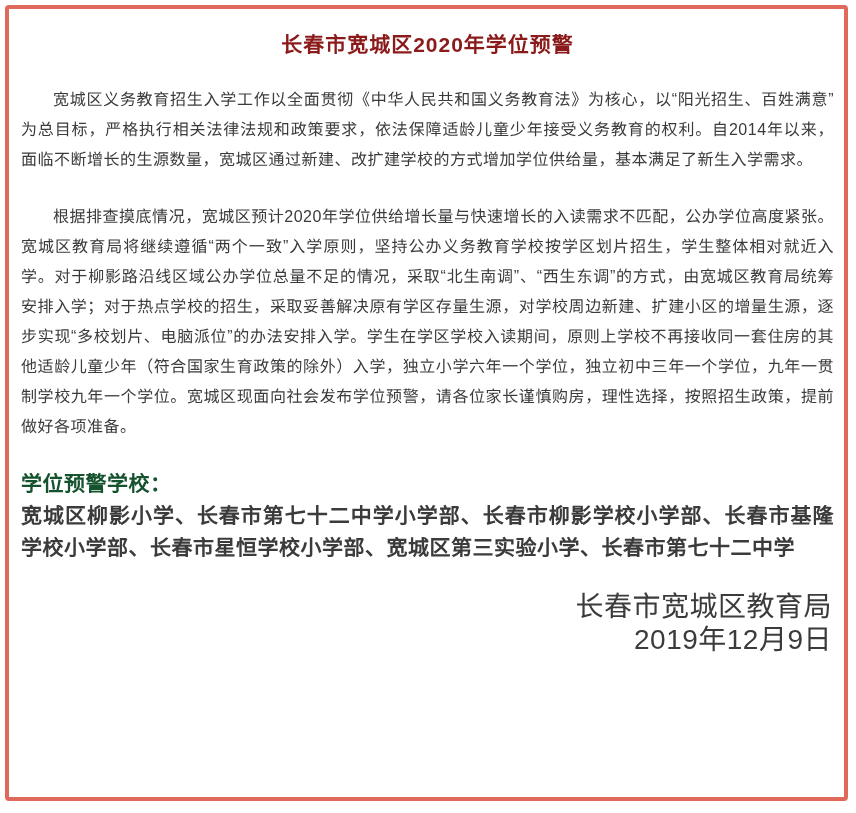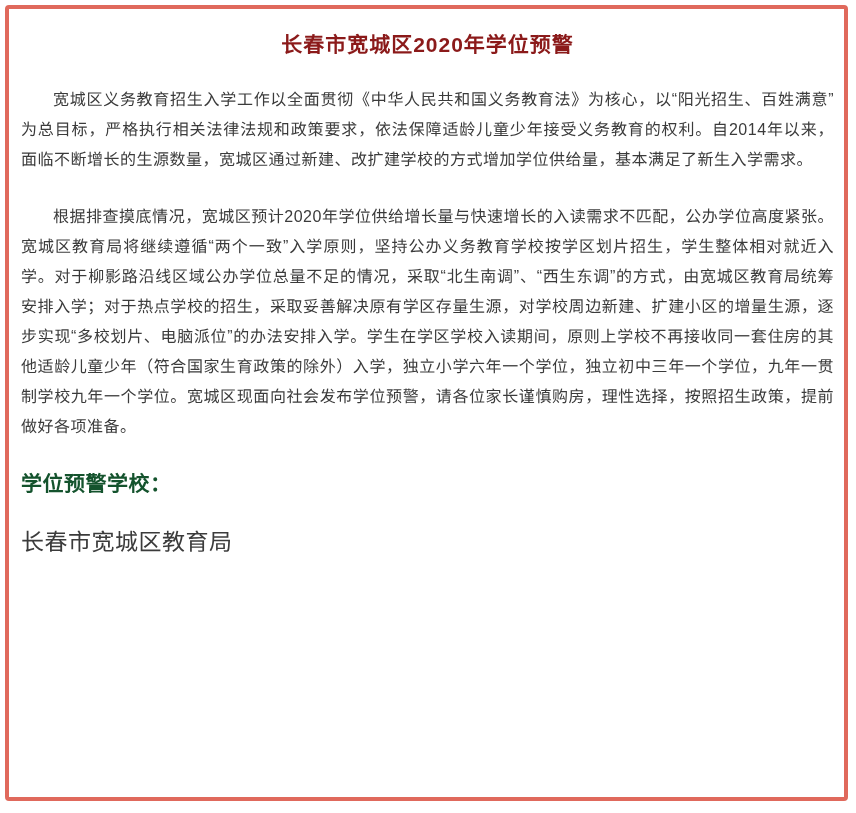--- a/index.html
+++ b/index.html
@@ -54,40 +54,43 @@
     letter-spacing: 0.5px;
   }
   .warning-label {
     color: #14532d;
   }
   .warning-schools {
     color: #3b3b3b;
   }
   .signature-block {
     margin: 26px 2px 0 0;
-    font-size: 23px;
+    text-align: right;
+    font-size: 28px;
     line-height: 33px;
     color: #3b3b3b;
     letter-spacing: 0.5px;
   }
 </style>
 </head>
 <body>
 
 <div class="page">
   <div class="frame">
 
     <h1 class="title">长春市宽城区2020年学位预警</h1>
 
     <p class="para">宽城区义务教育招生入学工作以全面贯彻《中华人民共和国义务教育法》为核心，以“阳光招生、百姓满意”为总目标，严格执行相关法律法规和政策要求，依法保障适龄儿童少年接受义务教育的权利。自2014年以来，面临不断增长的生源数量，宽城区通过新建、改扩建学校的方式增加学位供给量，基本满足了新生入学需求。</p>
 
     <p class="para">根据排查摸底情况，宽城区预计2020年学位供给增长量与快速增长的入读需求不匹配，公办学位高度紧张。宽城区教育局将继续遵循“两个一致”入学原则，坚持公办义务教育学校按学区划片招生，学生整体相对就近入学。对于柳影路沿线区域公办学位总量不足的情况，采取“北生南调”、“西生东调”的方式，由宽城区教育局统筹安排入学；对于热点学校的招生，采取妥善解决原有学区存量生源，对学校周边新建、扩建小区的增量生源，逐步实现“多校划片、电脑派位”的办法安排入学。学生在学区学校入读期间，原则上学校不再接收同一套住房的其他适龄儿童少年（符合国家生育政策的除外）入学，独立小学六年一个学位，独立初中三年一个学位，九年一贯制学校九年一个学位。宽城区现面向社会发布学位预警，请各位家长谨慎购房，理性选择，按照招生政策，提前做好各项准备。</p>
 
     <div class="warning-block">
       <div class="warning-label">学位预警学校：</div>
+      <div class="warning-schools">宽城区柳影小学、长春市第七十二中学小学部、长春市柳影学校小学部、长春市基隆学校小学部、长春市星恒学校小学部、宽城区第三实验小学、长春市第七十二中学</div>
     </div>
 
     <div class="signature-block">
       <div class="signature-issuer">长春市宽城区教育局</div>
+      <div class="signature-date">2019年12月9日</div>
     </div>
 
   </div>
 </div>
 
 </body></html>

